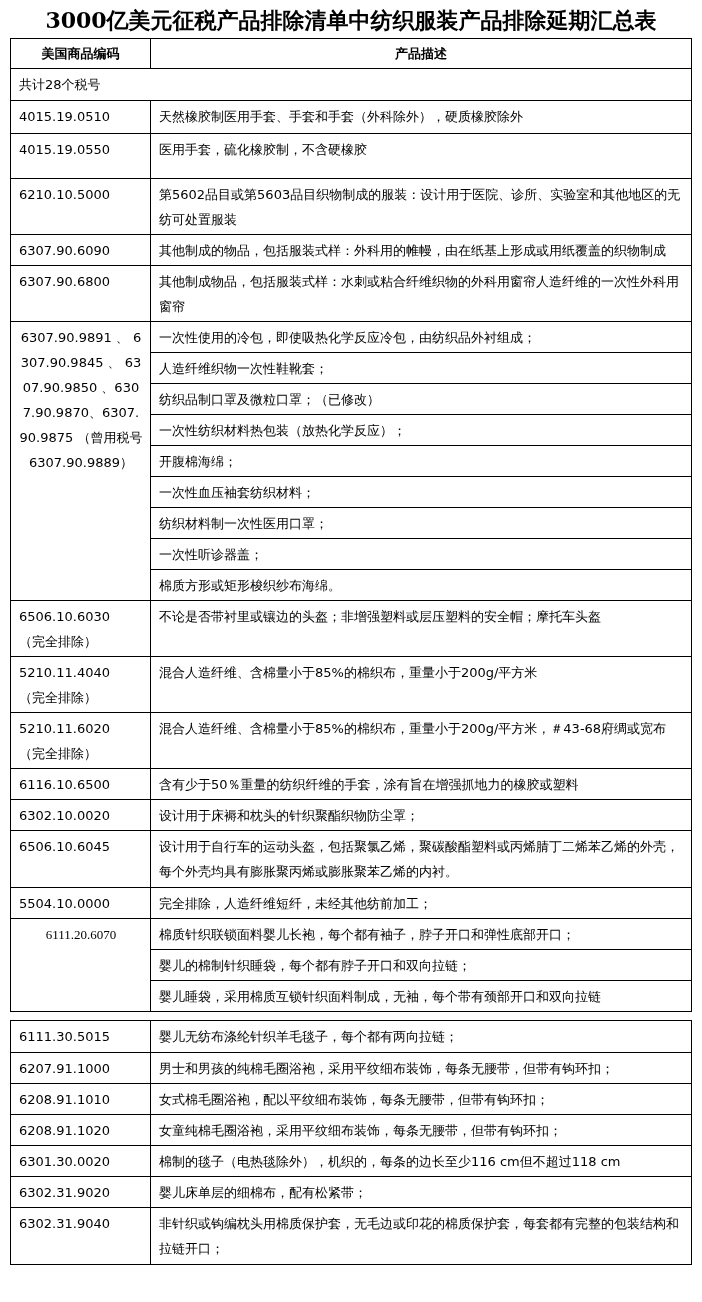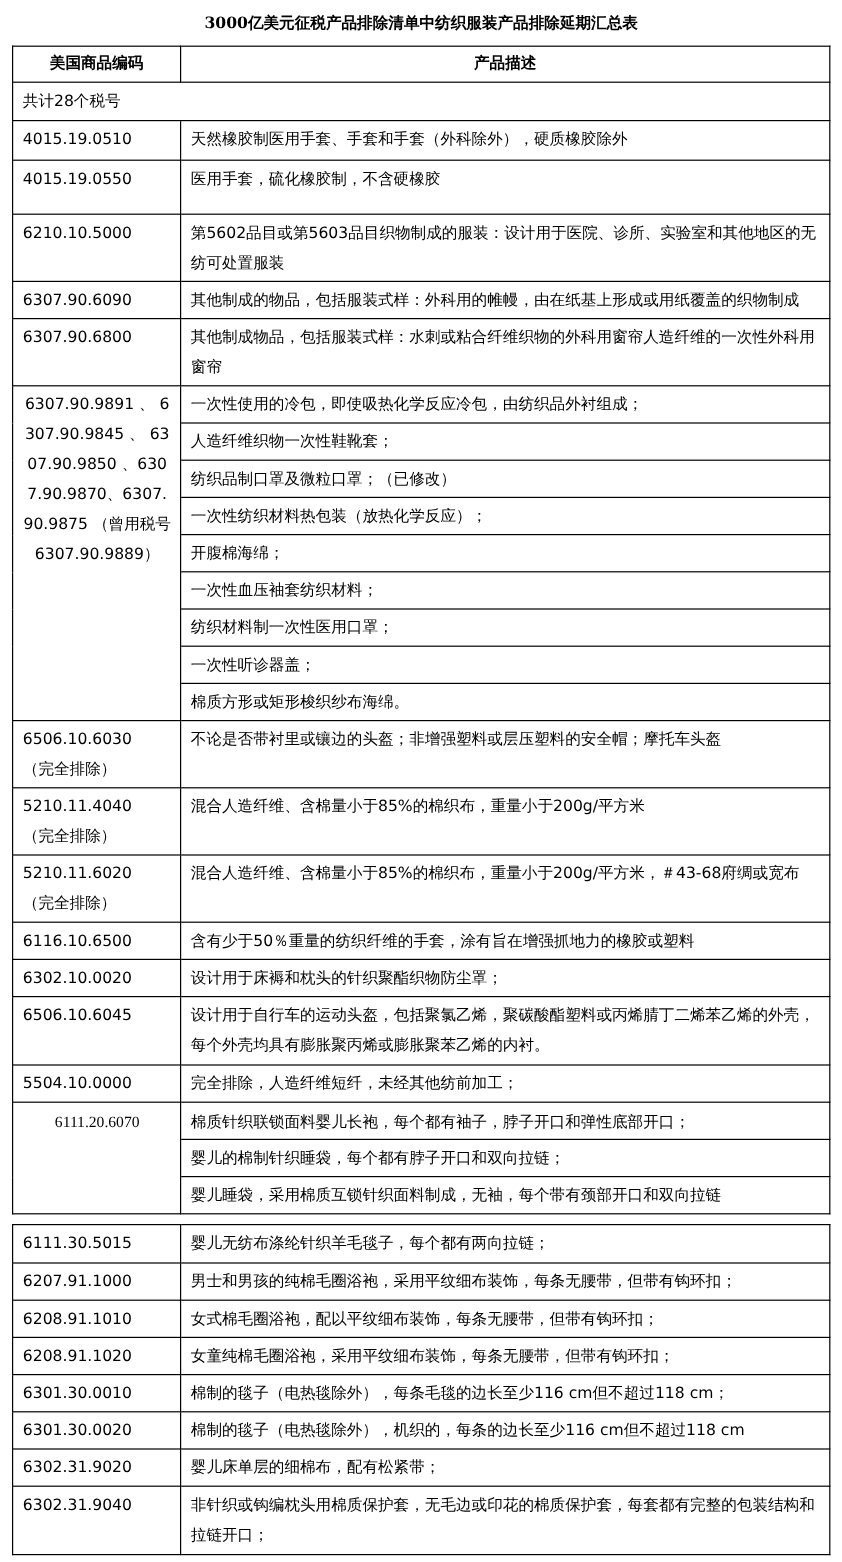--- a/index.html
+++ b/index.html
@@ -10,21 +10,21 @@
     background:#ffffff;
     font-family:"DejaVu Sans","Liberation Sans",sans-serif;
     color:#000000;
     overflow:hidden;
   }
   .doc-title{
     margin:9px 0 7px 0;
     text-align:center;
     font-family:"DejaVu Serif","Liberation Serif",serif;
     font-weight:bold;
-    font-size:13px;
+    font-size:22px;
     line-height:22px;
     color:#000000;
   }
   table.hts{
     border-collapse:collapse;
     table-layout:fixed;
     margin-left:10px;
     width:682px;
     background:#ffffff;
   }
@@ -186,24 +186,20 @@
           <td class="desc-cell">男士和男孩的纯棉毛圈浴袍，采用平纹细布装饰，每条无腰带，但带有钩环扣；</td>
         </tr>
         <tr style="height: 25px;">
           <td class="code-cell">6208.91.1010</td>
           <td class="desc-cell">女式棉毛圈浴袍，配以平纹细布装饰，每条无腰带，但带有钩环扣；</td>
         </tr>
         <tr style="height: 28px;">
           <td class="code-cell">6208.91.1020</td>
           <td class="desc-cell">女童纯棉毛圈浴袍，采用平纹细布装饰，每条无腰带，但带有钩环扣；</td>
         </tr>
-        <tr style="height: 24px;">
-          <td class="code-cell">6301.30.0010</td>
-          <td class="desc-cell">棉制的毯子（电热毯除外），每条毛毯的边长至少116 cm但不超过118 cm；</td>
-        </tr>
         <tr style="height: 29px;">
           <td class="code-cell">6301.30.0020</td>
           <td class="desc-cell">棉制的毯子（电热毯除外），机织的，每条的边长至少116 cm但不超过118 cm</td>
         </tr>
         <tr style="height: 25px;">
           <td class="code-cell">6302.31.9020</td>
           <td class="desc-cell">婴儿床单层的细棉布，配有松紧带；</td>
         </tr>
         <tr style="height: 57px;">
           <td class="code-cell">6302.31.9040</td>

